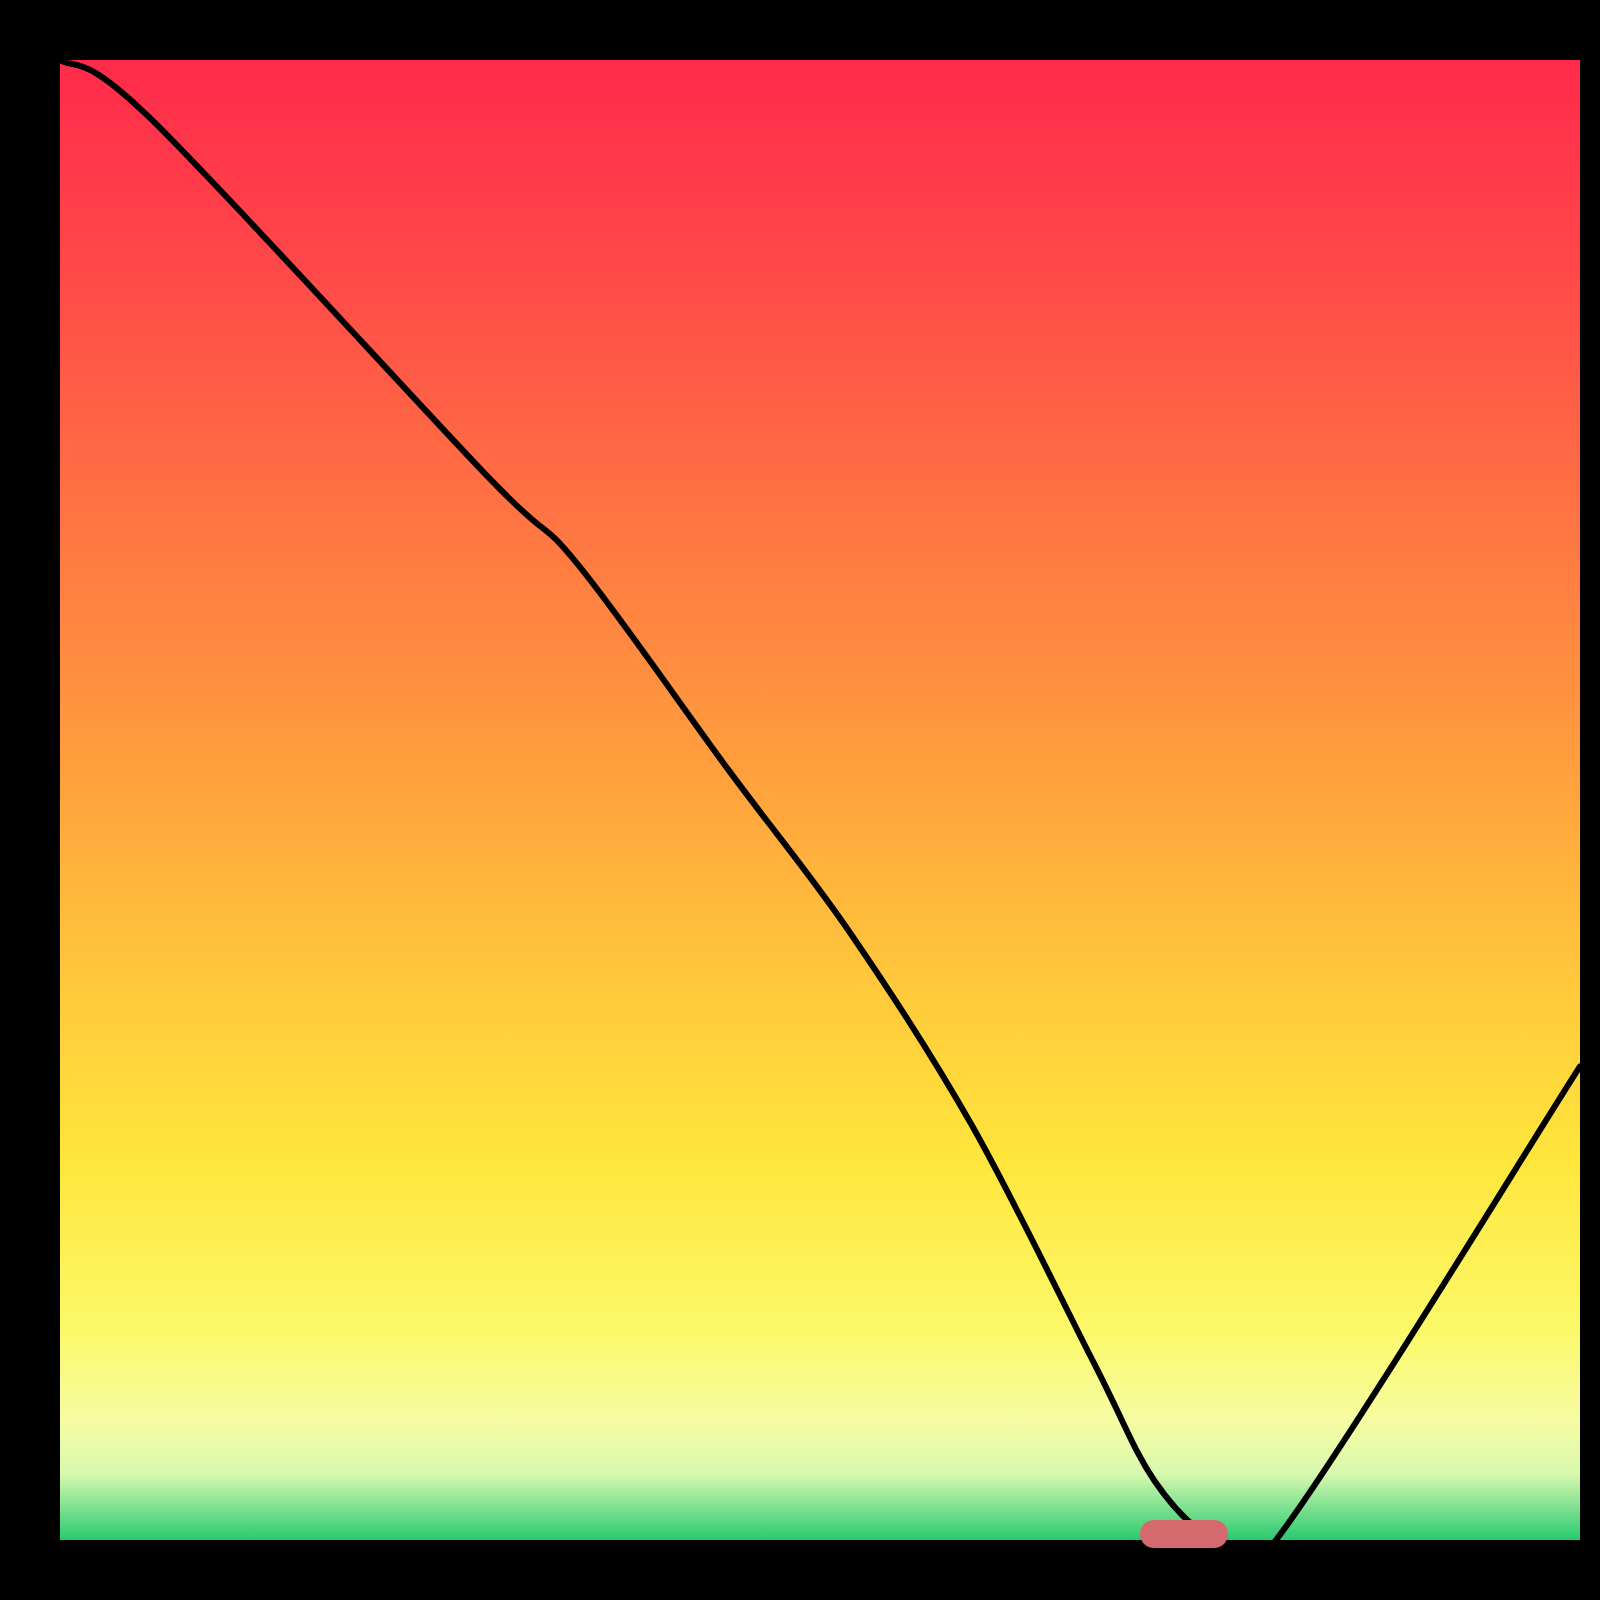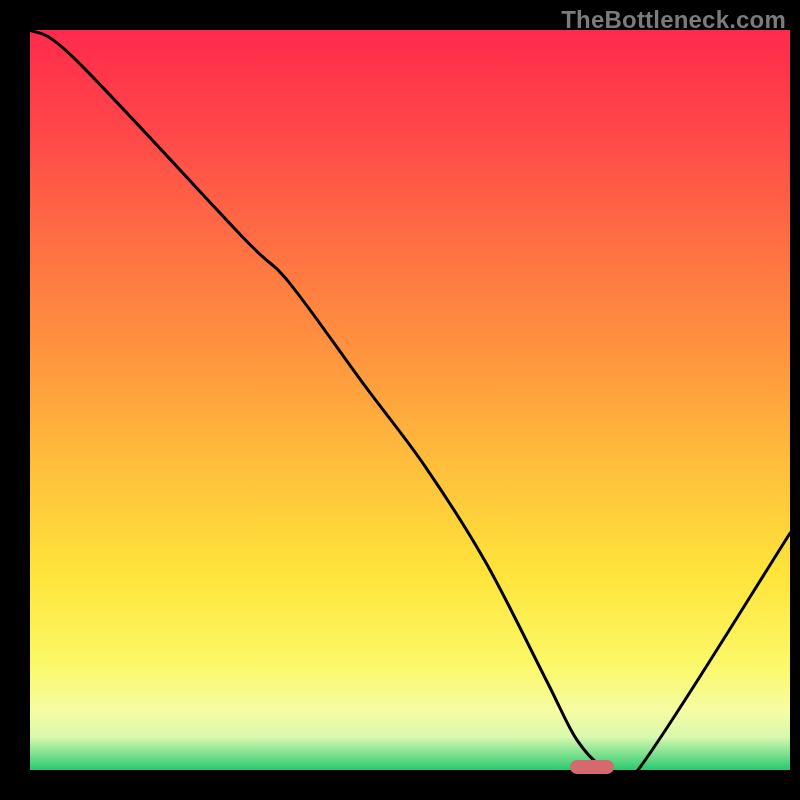--- a/index.html
+++ b/index.html
@@ -41,21 +41,20 @@
     height: 14px;
     border-radius: 7px;
     background: #d46a6e;
     z-index: 4;
   }
 </style>
 </head>
 <body>
 
 <div class="frame">
-  <div class="watermark">TheBottleneck.com</div>
 
   <svg class="plot" viewBox="0 0 800 800">
     <defs>
       <linearGradient id="bg-grad" x1="0" y1="0" x2="0" y2="1">
 
       <stop offset="0%" stop-color="#ff2a4b"></stop>
           <stop offset="14.000000000000002%" stop-color="#ff4849"></stop>
           <stop offset="30%" stop-color="#ff7243"></stop>
           <stop offset="46%" stop-color="#ff9a3e"></stop>
           <stop offset="60%" stop-color="#ffc23b"></stop>

